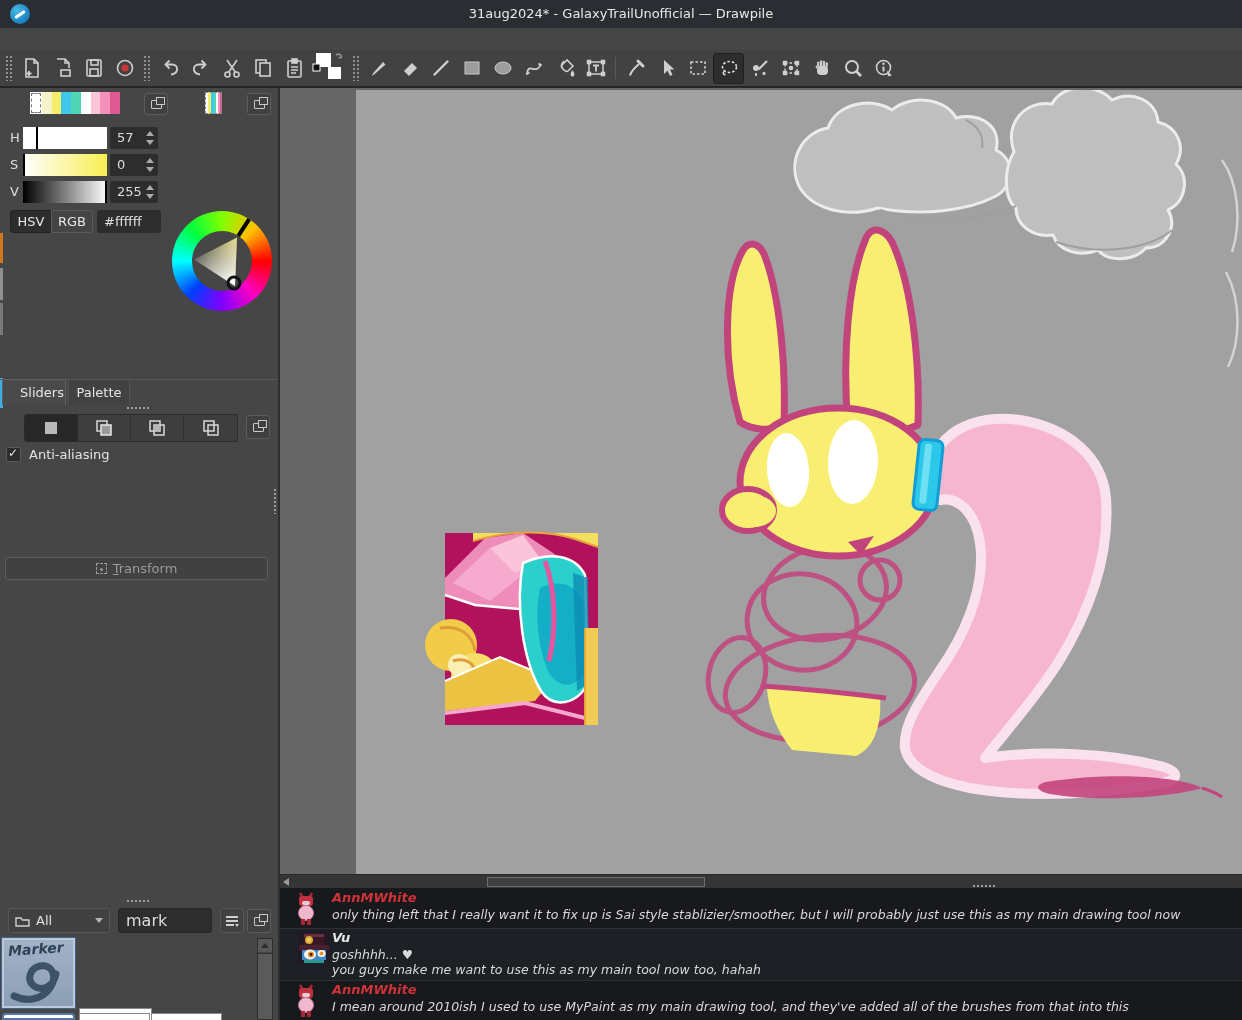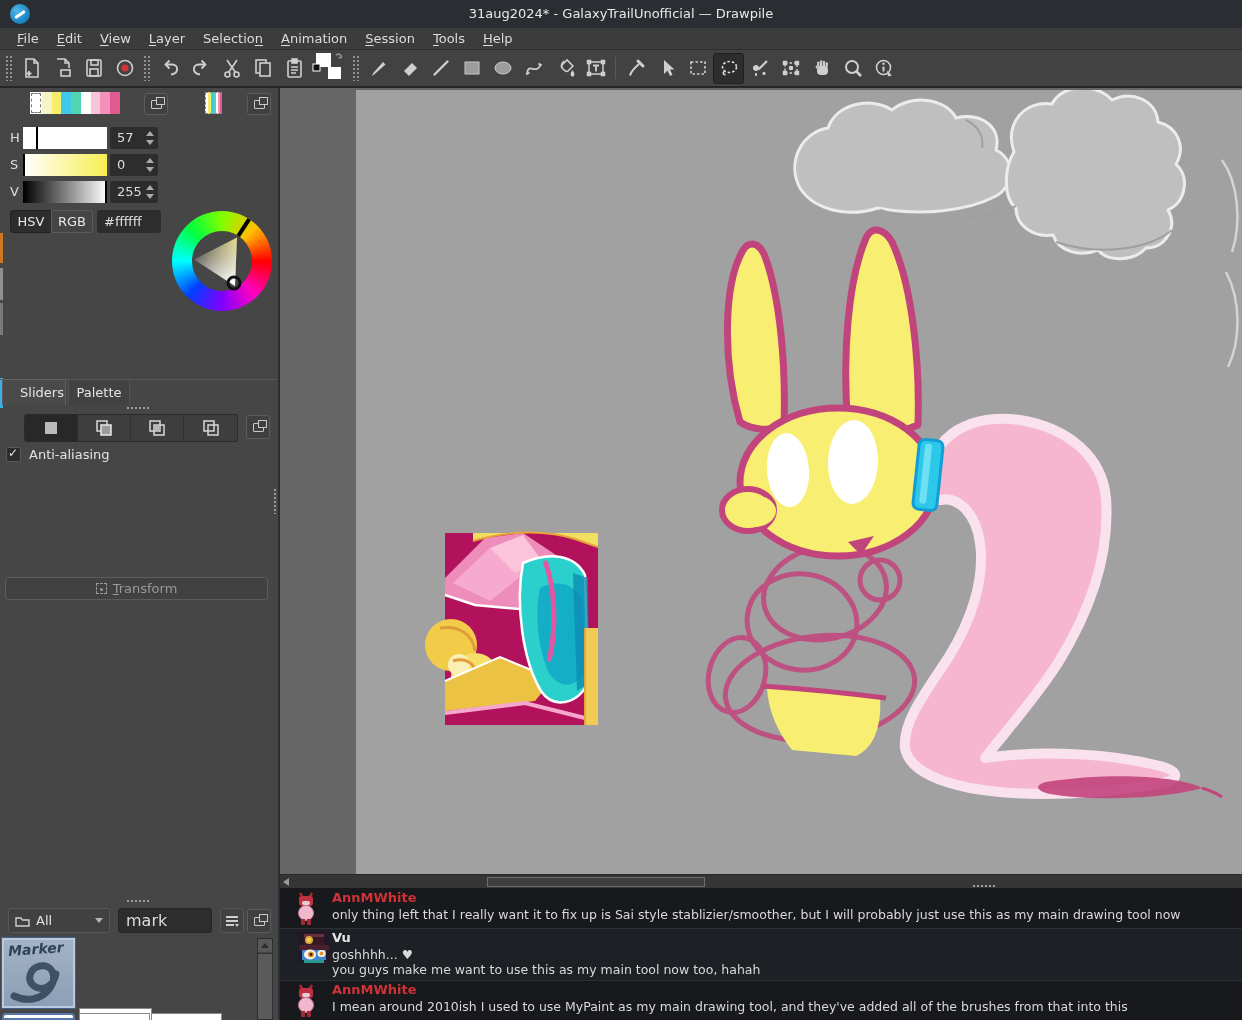--- a/index.html
+++ b/index.html
@@ -79,21 +79,21 @@
   .selmode:last-child { border-right:none; }
   .selmode.active { background:#282828; }
 
   .checkbox { width:15px; height:15px; background:#2c2c2c; border:1px solid #5a5a5a; border-radius:2px;
               position:relative; }
   .checkbox.checked::after { content:"✓"; position:absolute; left:1px; top:-2px; color:#e8e8e8; font-size:12px; }
   .panel-label { color:#e3e3e3; font-size:13px; }
 
   #transform-btn { left:5px; top:469px; width:263px; height:23px; background:#414141;
        border:1px solid #5c5c5c; border-radius:3px; display:flex; align-items:center;
-       justify-content:center; gap:6px; color:#9a9a9a; font-size:13px;margin-top:20px; }
+       justify-content:center; gap:6px; color:#9a9a9a; font-size:13px; }
   #transform-btn .ticon { width:11px; height:11px; border:1px dashed #9a9a9a; position:relative; }
   #transform-btn .ticon::after { content:""; position:absolute; left:3.5px; top:3.5px; width:3px; height:3px;
        background:#9a9a9a; border-radius:50%; }
 
   
   .combo { background:#414141; border:1px solid #575757; border-radius:3px; display:flex;
            align-items:center; color:#e0e0e0; font-size:13px; padding:0 6px; gap:6px; }
   .combo .arrow { margin-left:auto; width:0; height:0; border-left:4px solid transparent;
            border-right:4px solid transparent; border-top:5px solid #b5b5b5; }
   .search-input { background:#2d2d2d; border:1px solid #262626; border-radius:3px; color:#dcdcdc;
@@ -108,49 +108,38 @@
   #canvas-surface { position:absolute; left:76px; top:2px; width:886px; height:784px; background:#a1a1a1; }
 
   
   #hscroll { left:280px; top:874px; width:962px; height:14px; background:#353535; border-top:1px solid #2a2a2a; }
   #hscroll .thumb { position:absolute; left:207px; top:2px; width:218px; height:10px;
                     background:#3f3f3f; border:1px solid #6c6c6c; }
   #hscroll .larrow { position:absolute; left:3px; top:3px; width:0; height:0;
       border-top:4px solid transparent; border-bottom:4px solid transparent; border-right:6px solid #9a9a9a; }
 
   
-  #chat { left:280px; top:888px; width:962px; height:132px; background:#17191c; }
+  #chat { left:280px; top:888px; width:962px; height:132px; background:#17191c;font-style:italic; }
   .chat-row { position:absolute; left:0; width:962px; }
   .chat-name { position:absolute; left:52px; font-size:13px; font-weight:bold; }
   .chat-line { position:absolute; left:52px; font-size:12.5px; color:#d9d9d9; white-space:nowrap; }
   .chat-div { position:absolute; left:0; width:962px; height:1px; background:#2c2f34; }
 
   .vscroll { background:#454545; border:1px solid #2e2e2e; }
 </style>
 </head>
 <body>
 
 <div id="app">
 
   <div id="titlebar" class="abs">
     <div id="logo" class="abs"></div>
     <div class="title">31aug2024* - GalaxyTrailUnofficial — Drawpile</div>
   </div>
 
-  <div id="menubar" class="abs">
-    <span class="menu-item"><u>F</u>ile</span>
-    <span class="menu-item"><u>E</u>dit</span>
-    <span class="menu-item"><u>V</u>iew</span>
-    <span class="menu-item"><u>L</u>ayer</span>
-    <span class="menu-item">Selectio<u>n</u></span>
-    <span class="menu-item"><u>A</u>nimation</span>
-    <span class="menu-item"><u>S</u>ession</span>
-    <span class="menu-item"><u>T</u>ools</span>
-    <span class="menu-item"><u>H</u>elp</span>
-  </div>
 
   <div id="toolbar" class="abs">
     <div class="tgrip"></div>
     <div class="tbtn">
       <svg width="22" height="22">
           <g fill="none" stroke="#cfcfcf" stroke-width="1.6">
             <path d="M5,2 h8 l4,4 v14 h-12 z"></path>
             <path d="M13,2 v4 h4"></path>
             <path d="M8,14 v5 M5.5,16.5 h5" stroke-width="1.8"></path>
           </g>

